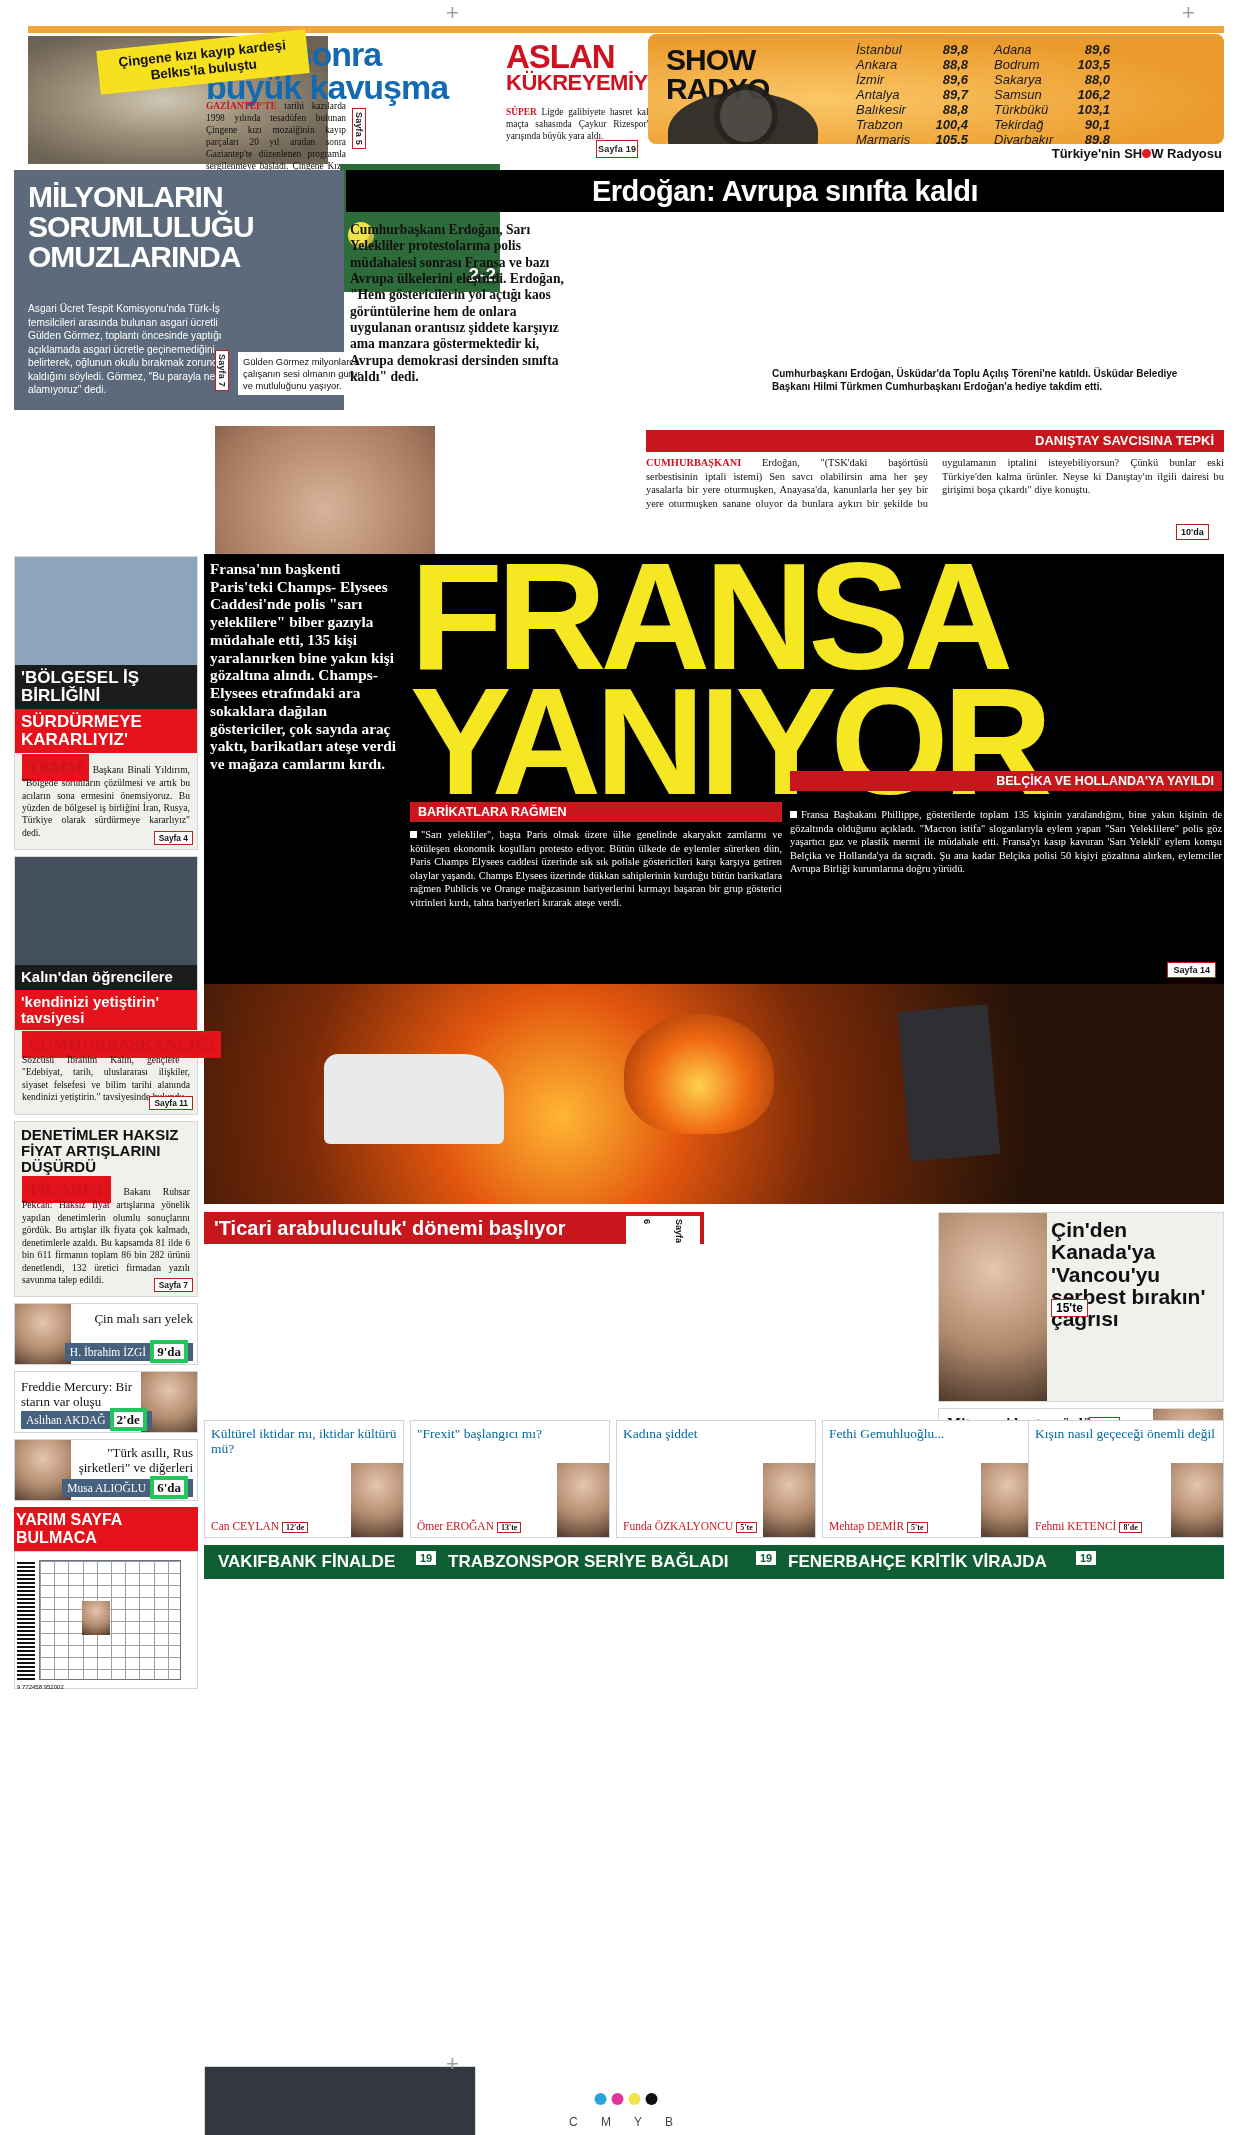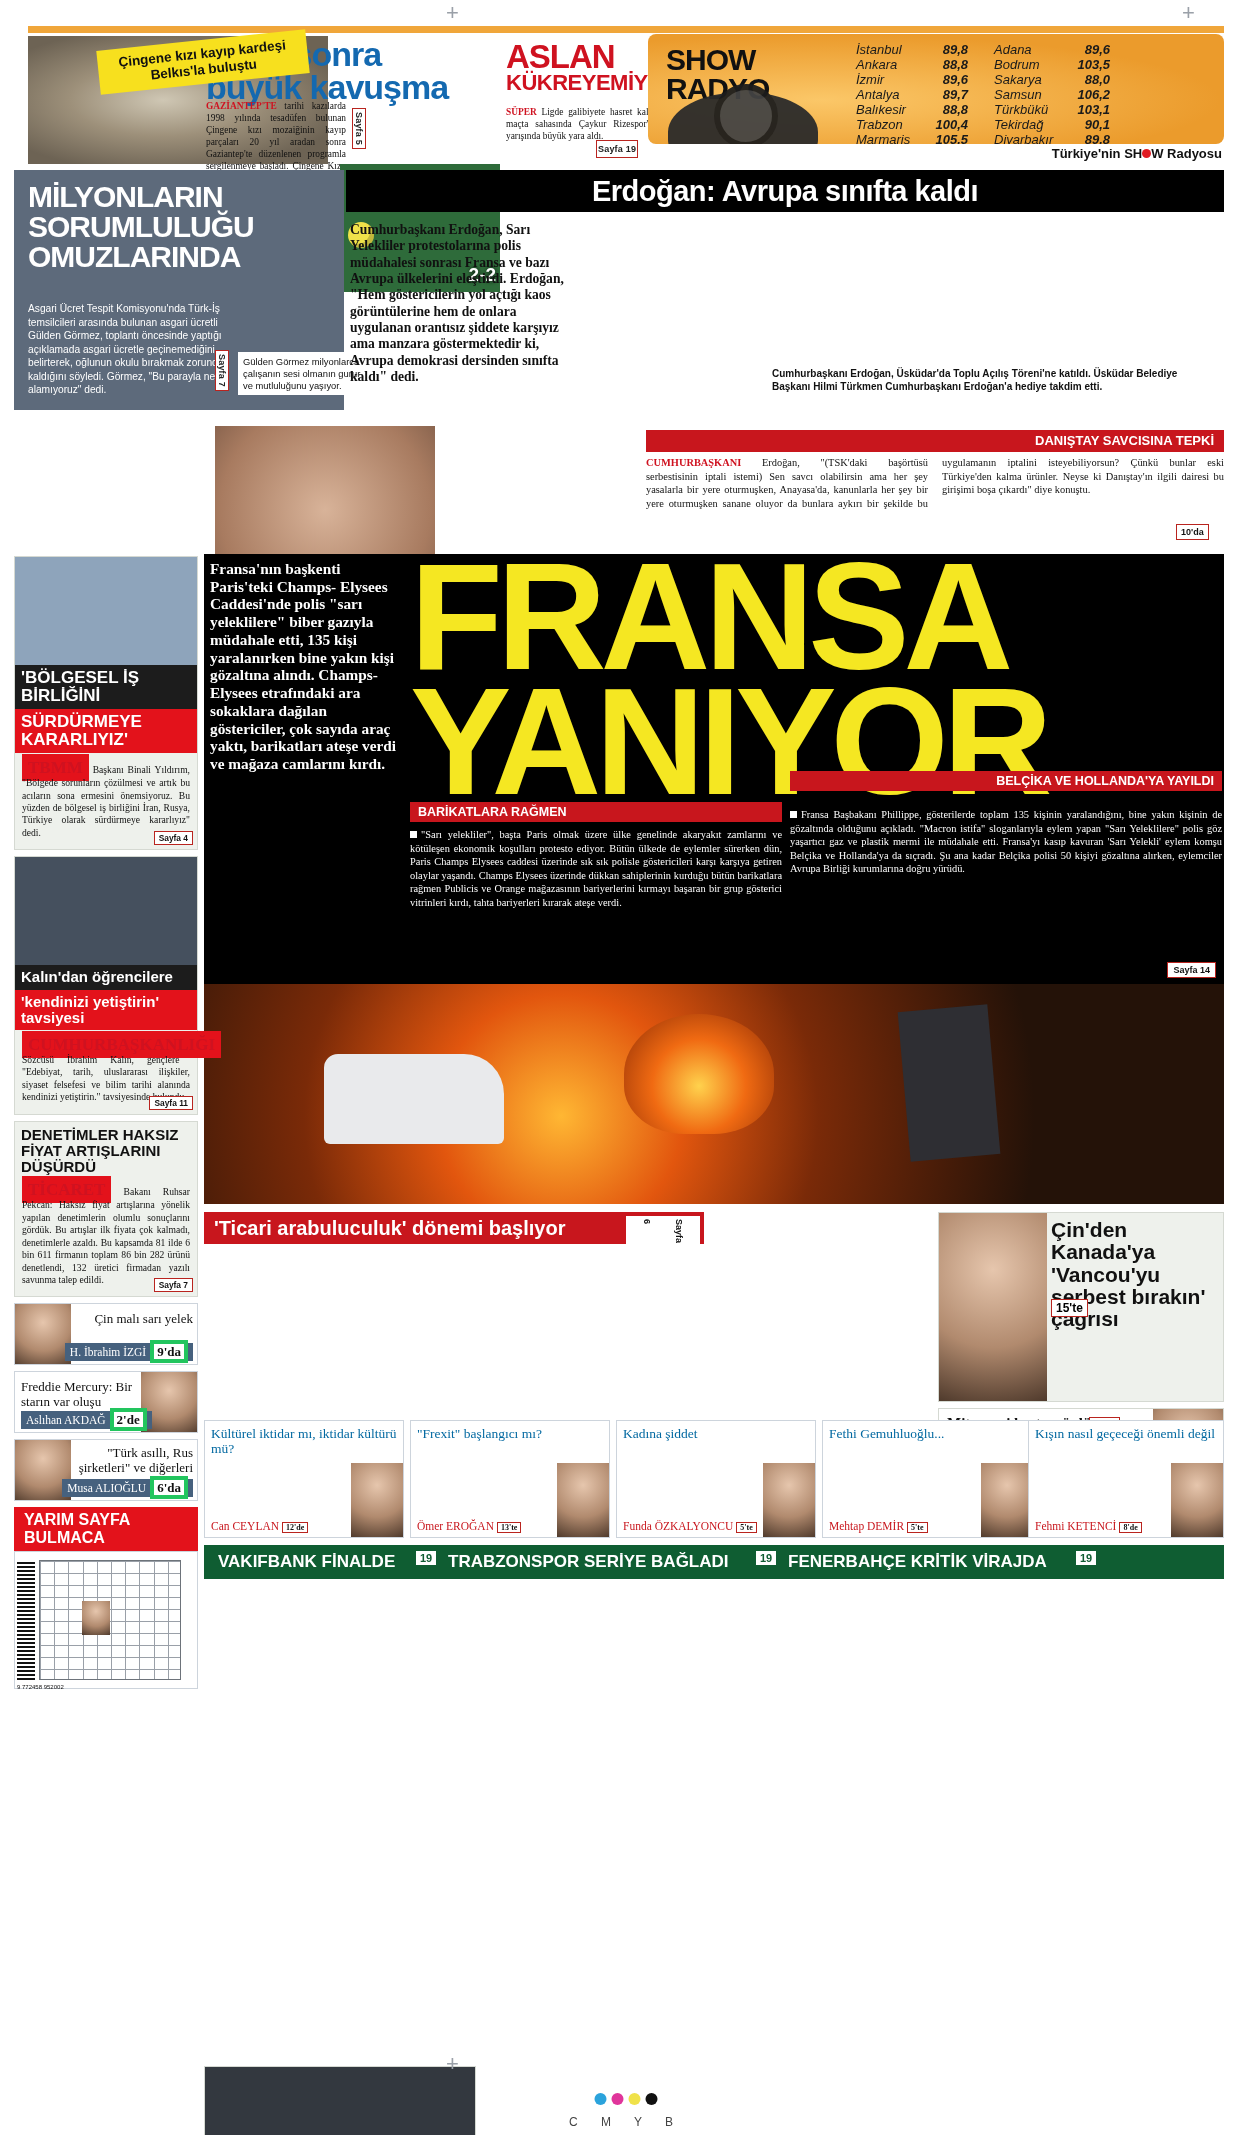--- a/index.html
+++ b/index.html
@@ -179,21 +179,21 @@
      margin-bottom:6px; overflow:hidden; }
   .colrow .av{ position:absolute; top:0; width:56px; height:62px; }
   .colrow .tt{ position:absolute; font-family:"Liberation Serif",serif; font-size:13px;
      line-height:1.12; color:#111; }
   .colrow .nm{ position:absolute; bottom:3px; background:#46617e; color:#fff;
      font-family:"Liberation Serif",serif; font-size:11.5px; padding:1px 5px; }
   .colrow .pg{ background:#fff;color:#111;border:4px solid #22c55e;font-size:13px;
      font-weight:bold;padding:0 3px;margin-left:4px;}
 
   .bulmacaHead { background:#e3121b; color:#fff; font-weight:bold; font-size:16px;
-      padding:4px 10px; }
+      padding:4px 2px; }
   .bulmaca { border:1px solid #cdd4dc; background:#fff; height:138px; position:relative; }
   .grid { position:absolute; top:8px; left:24px; width:142px; height:120px;
       background:
         repeating-linear-gradient(to right,#9aa0a8 0 1px, transparent 1px 14.2px),
         repeating-linear-gradient(to bottom,#9aa0a8 0 1px, transparent 1px 12px);
       border:1px solid #6d737a; }
   .barcode { position:absolute; left:2px; top:10px; width:18px; height:120px;
       background:repeating-linear-gradient(to bottom,#111 0 2px,#fff 2px 4px);}
   .barcodeNo { position:absolute; left:2px; bottom:-2px; font-size:6px; color:#111;}
 

